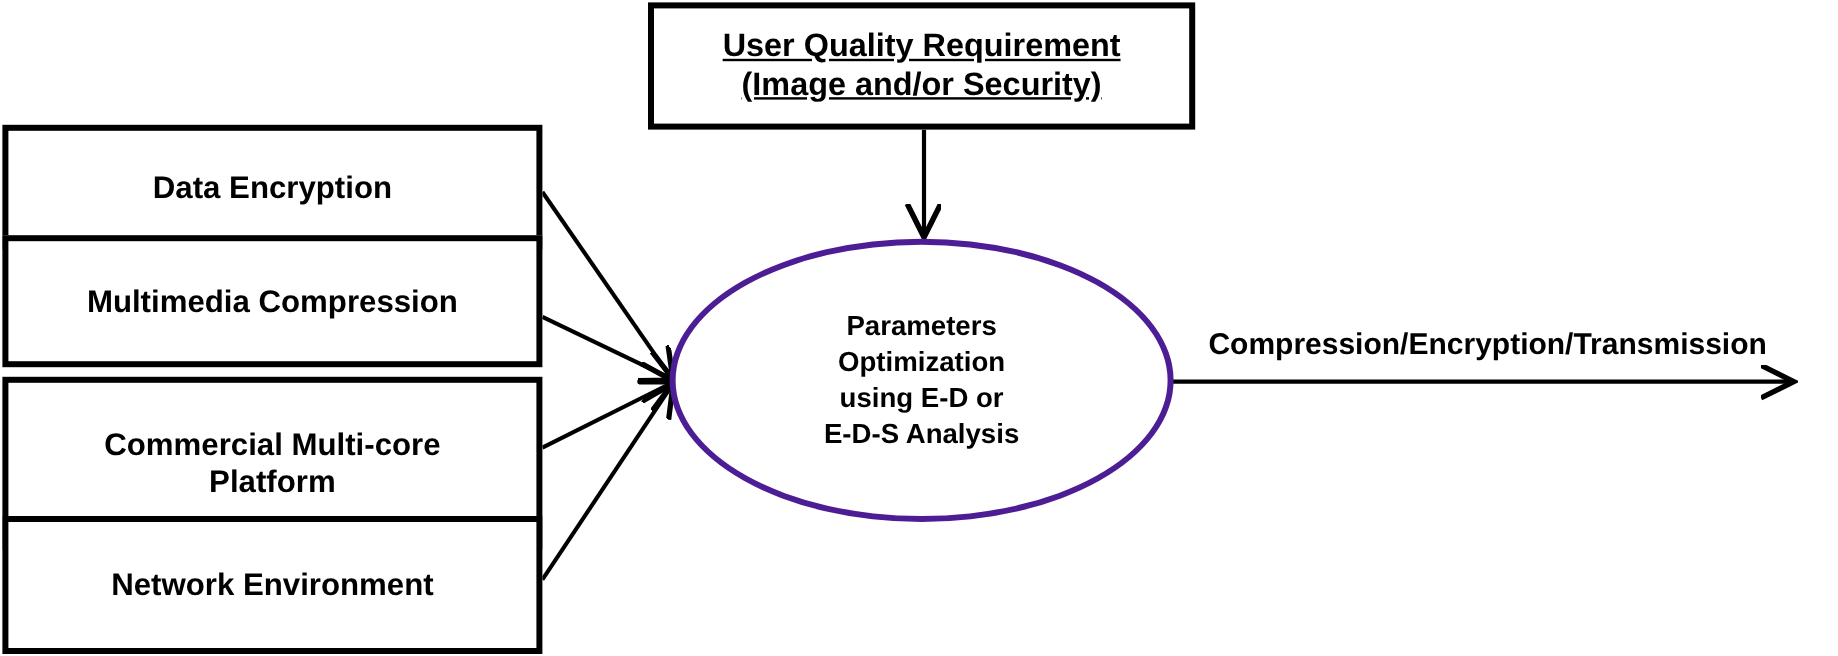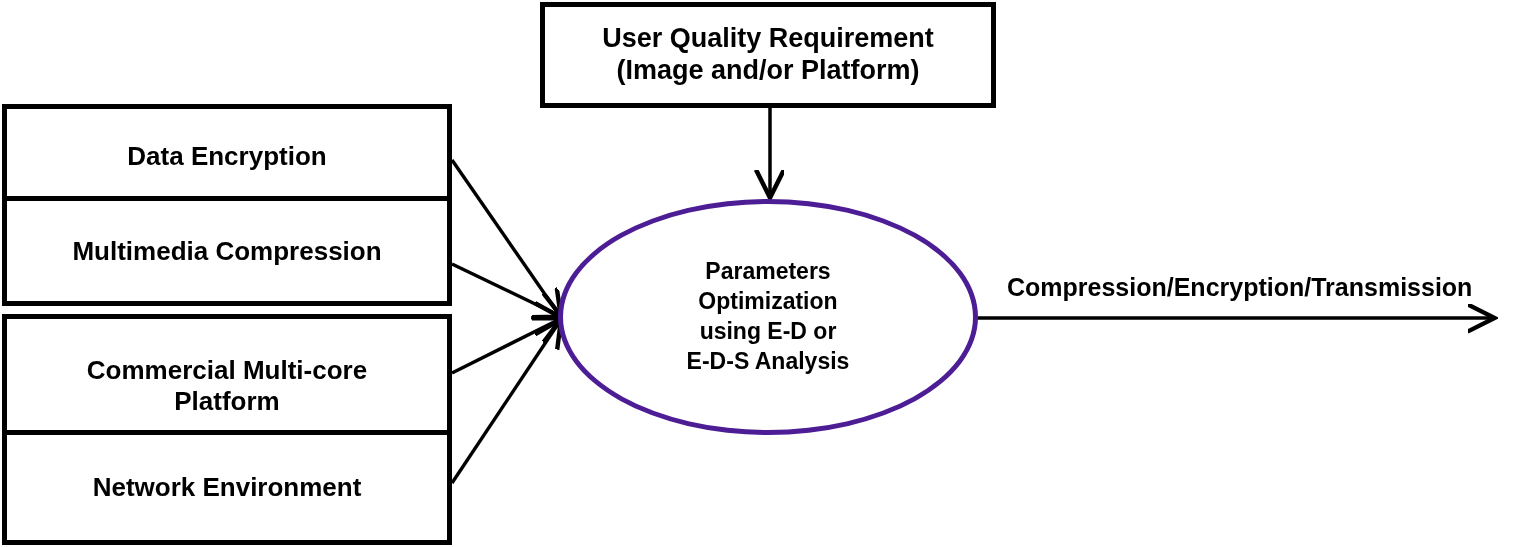--- a/index.html
+++ b/index.html
@@ -42,21 +42,21 @@
     line-height: 1.18;
   }
 
   #req-box {
     left: 540px;
     top: 2px;
     width: 456px;
     height: 106px;
     font-size: 27px;
   }
-  #req-box .lines { padding: 0 10px; }
+  #req-box .lines { padding: 0 10px; text-decoration: underline; }
 
   
   .stack-box {
     left: 2px;
     width: 450px;
     font-size: 26px;
   }
   #stack-box-0 { top: 104px;  height: 104px; text-align: center; }
   #stack-box-1 { top: 196px;  height: 110px; }
   #stack-box-2 { top: 314px;  height: 144px; }
@@ -112,21 +112,21 @@
     <line x1="452" y1="264" x2="560" y2="316" stroke="#000000" stroke-width="3.4" marker-end="url(#arrowhead)"></line>
     <line x1="452" y1="373" x2="560" y2="319" stroke="#000000" stroke-width="3.4" marker-end="url(#arrowhead)"></line>
     <line x1="452" y1="483" x2="560" y2="321" stroke="#000000" stroke-width="3.4" marker-end="url(#arrowhead)"></line>
 
     <line x1="976" y1="318" x2="1493" y2="318" stroke="#000000" stroke-width="3.4" marker-end="url(#arrowhead)"></line>
   </svg>
 
   <div class="box" id="req-box">
     <div class="lines">
       <div>User Quality Requirement</div>
-      <div>(Image and/or Platform)</div>
+      <div>(Image and/or Security)</div>
     </div>
   </div>
 
   <div class="box stack-box" id="stack-box-0">
     <div>Data Encryption</div>
   </div>
 
   <div class="box stack-box" id="stack-box-1">
     <div>Multimedia Compression</div>
   </div>

